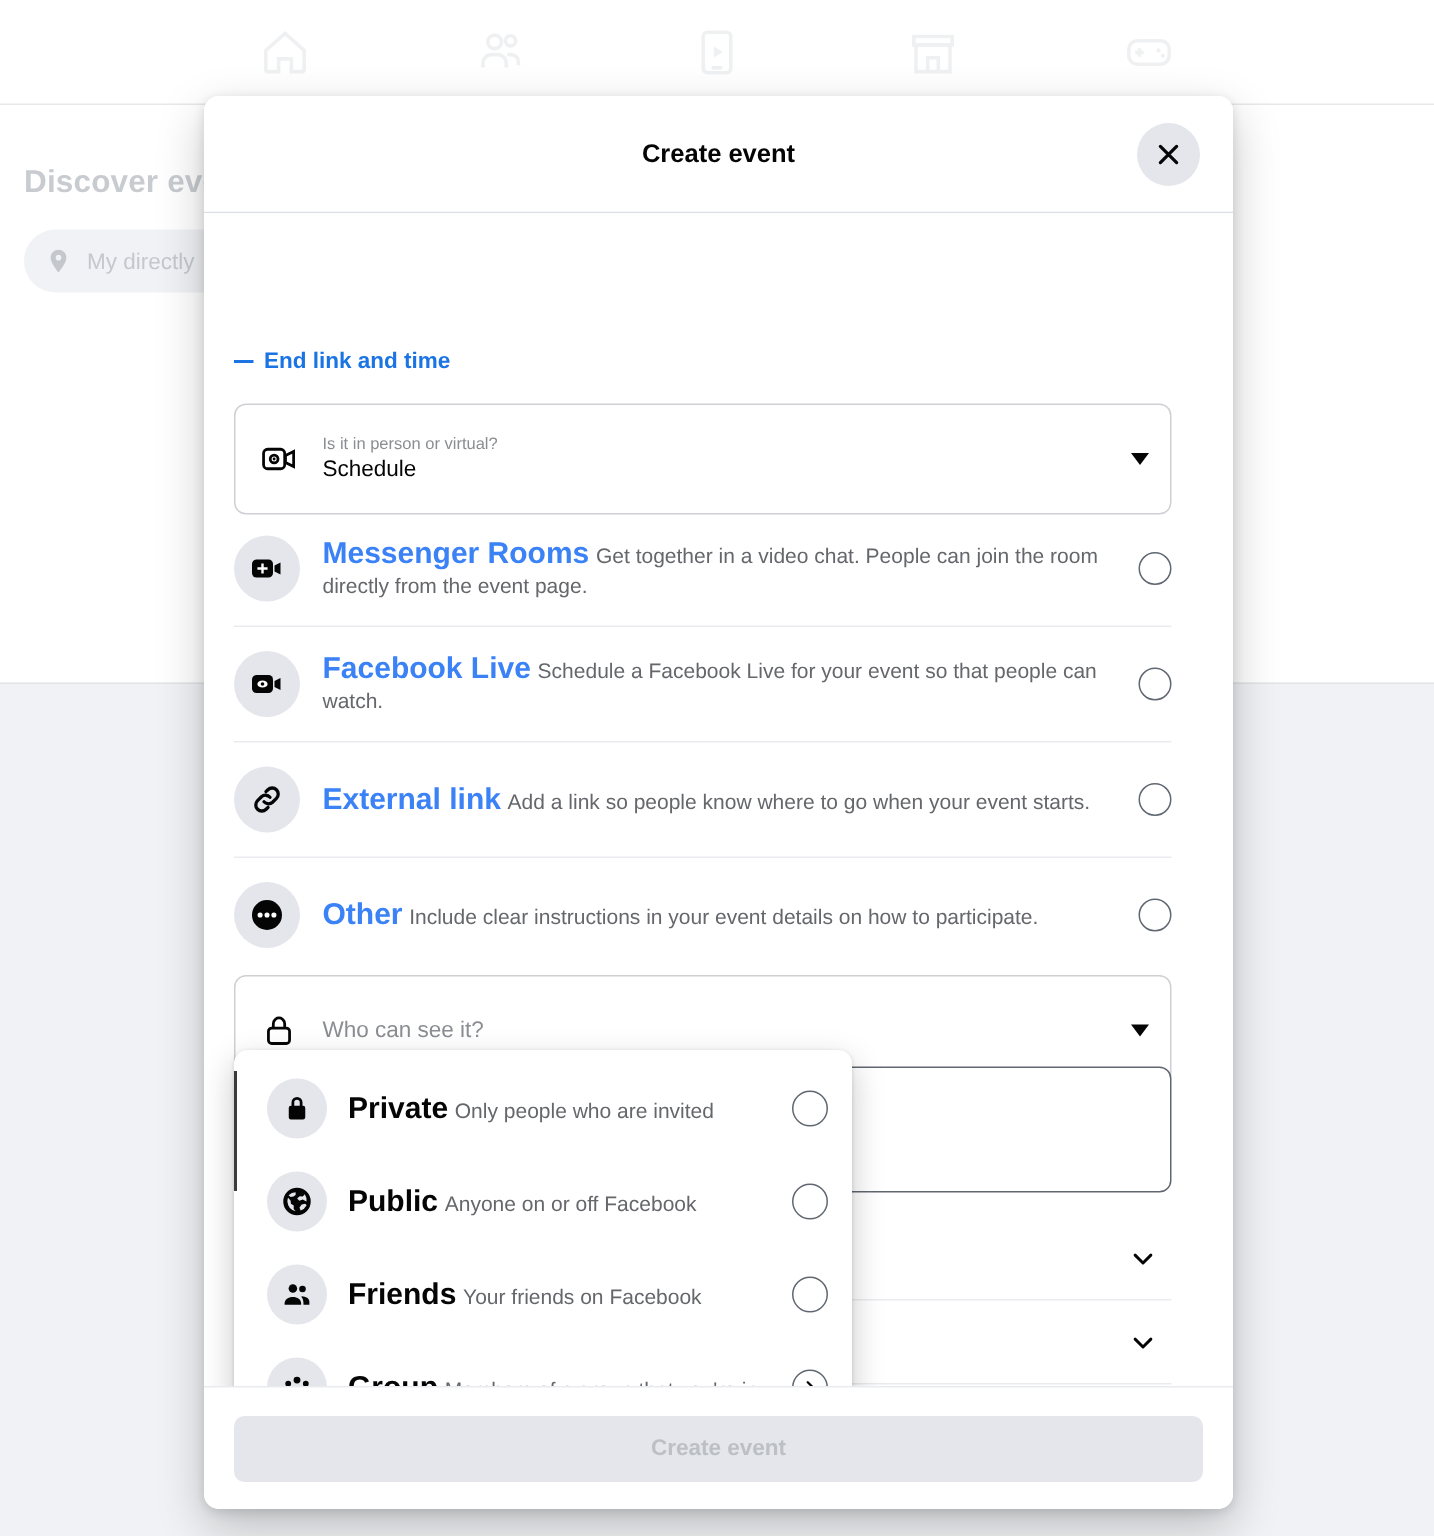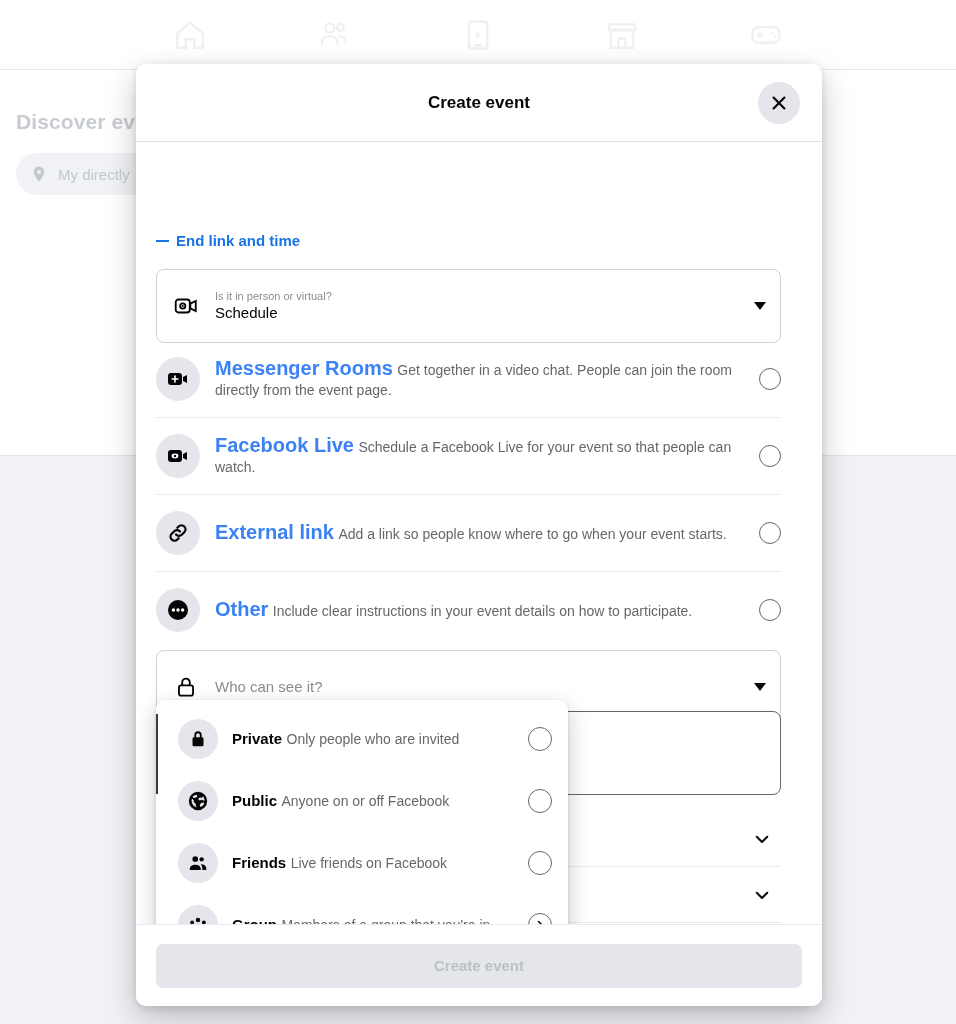--- a/index.html
+++ b/index.html
@@ -158,21 +158,21 @@
   }
   .menu-row {
     display: flex; align-items: center; padding: 11px 16px 11px 22px; cursor: pointer;
   }
   .menu-icon {
     width: 40px; height: 40px; border-radius: 50%; background: #e4e6eb;
     flex: 0 0 40px; display: flex; align-items: center; justify-content: center; margin-right: 14px;
   }
   .menu-icon svg { width: 22px; height: 22px; color: #050505; display: block; }
   .menu-text { flex: 1 1 auto; }
-  .menu-title { font-size: 15px; font-weight: 700; color: #050505; line-height: 20px; margin-top: 24px; }
+  .menu-title { font-size: 20px; font-weight: 700; color: #050505; line-height: 20px; margin-top: 24px; }
   .menu-desc { font-size: 14px; color: #65676b; line-height: 20px; }
   .menu-ctrl { flex: 0 0 24px; display: flex; align-items: center; justify-content: center; }
   .menu-ctrl .radio { width: 24px; height: 24px; flex: 0 0 24px; }
   .chev-circle {
     width: 24px; height: 24px; border-radius: 50%; border: 1.4px solid #606770;
     display: flex; align-items: center; justify-content: center;
   }
   .chev-circle svg { width: 12px; height: 12px; color: #050505; display: block; }
 
   
@@ -418,21 +418,21 @@
         <span class="menu-icon">
           <svg viewBox="0 0 24 24" fill="currentColor">
             <circle cx="9" cy="7.6" r="3.1"></circle>
             <circle cx="16" cy="8" r="2.4"></circle>
             <path d="M3 18.4c0-2.9 2.7-4.6 6-4.6s6 1.7 6 4.6v1.1H3z"></path>
             <path d="M15.6 13.3c2.8.1 5.4 1.5 5.4 4v2.2h-4.3v-1.1c0-2-.6-3.6-1.6-4.7z"></path>
           </svg>
         </span>
         <span class="menu-text">
           <span class="menu-title">Friends</span>
-          <span class="menu-desc">Live friends on Facebook</span>
+          <span class="menu-desc">Your friends on Facebook</span>
         </span>
         <span class="menu-ctrl">
           <span class="radio"></span>
         </span>
       </div>
 
       <div class="menu-row">
         <span class="menu-icon">
           <svg viewBox="0 0 24 24" fill="currentColor">
             <circle cx="12" cy="6.6" r="2.5"></circle>

